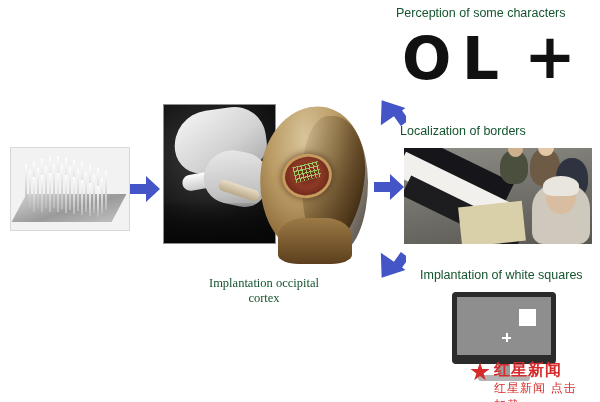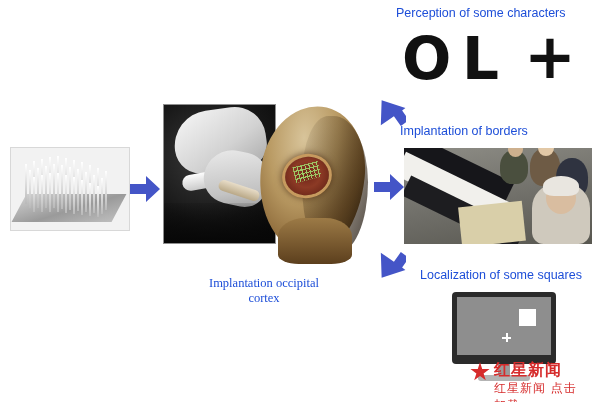--- a/index.html
+++ b/index.html
@@ -12,21 +12,21 @@
   }
   #page {
     position: relative;
     width: 600px;
     height: 402px;
     background: #ffffff;
     overflow: hidden;
   }
   .lbl {
     position: absolute;
-    color: #1d4ed8;
+    color: #14532d;
     font-size: 12.5px;
     line-height: 15px;
     white-space: pre-line;
     text-align: center;
   }
 
   
   #utah-panel {
     position: absolute;
     left: 10px;
@@ -490,38 +490,38 @@
     </svg>
   </div>
 
   <div class="lbl" style="left:396px; top:6px; width:200px; text-align:left;">Perception of some characters</div>
   <div id="chars-panel">
     <span class="glyph g-o">O</span>
     <span class="glyph g-l">L</span>
     <span class="glyph g-p">+</span>
   </div>
 
-  <div class="lbl" style="left:400px; top:124px; width:200px; text-align:left;">Implantation of borders</div>
+  <div class="lbl" style="left:400px; top:124px; width:200px; text-align:left;">Localization of borders</div>
   <div id="borders-panel">
     <div class="floor"></div>
     <div class="stripe-dark"></div>
     <div class="stripe-light"></div>
     <div class="stripe-dark2"></div>
     <div class="table-obj"></div>
     <div class="person p1"></div>
     <div class="head h1"></div>
     <div class="person p2"></div>
     <div class="head h2"></div>
     <div class="person p3"></div>
     <div class="elder"></div>
     <div class="elder-head"></div>
     <div class="elder-hair"></div>
   </div>
 
-  <div class="lbl" style="left:420px; top:268px; width:180px; text-align:left;">Localization of some squares</div>
+  <div class="lbl" style="left:420px; top:268px; width:180px; text-align:left;">Implantation of white squares</div>
   <div id="monitor-panel">
     <div class="bezel"></div>
     <div class="screen">
       <div class="white-square"></div>
       <div class="fix-cross"></div>
     </div>
     <div class="stand-neck"></div>
     <div class="stand-base"></div>
   </div>
 

